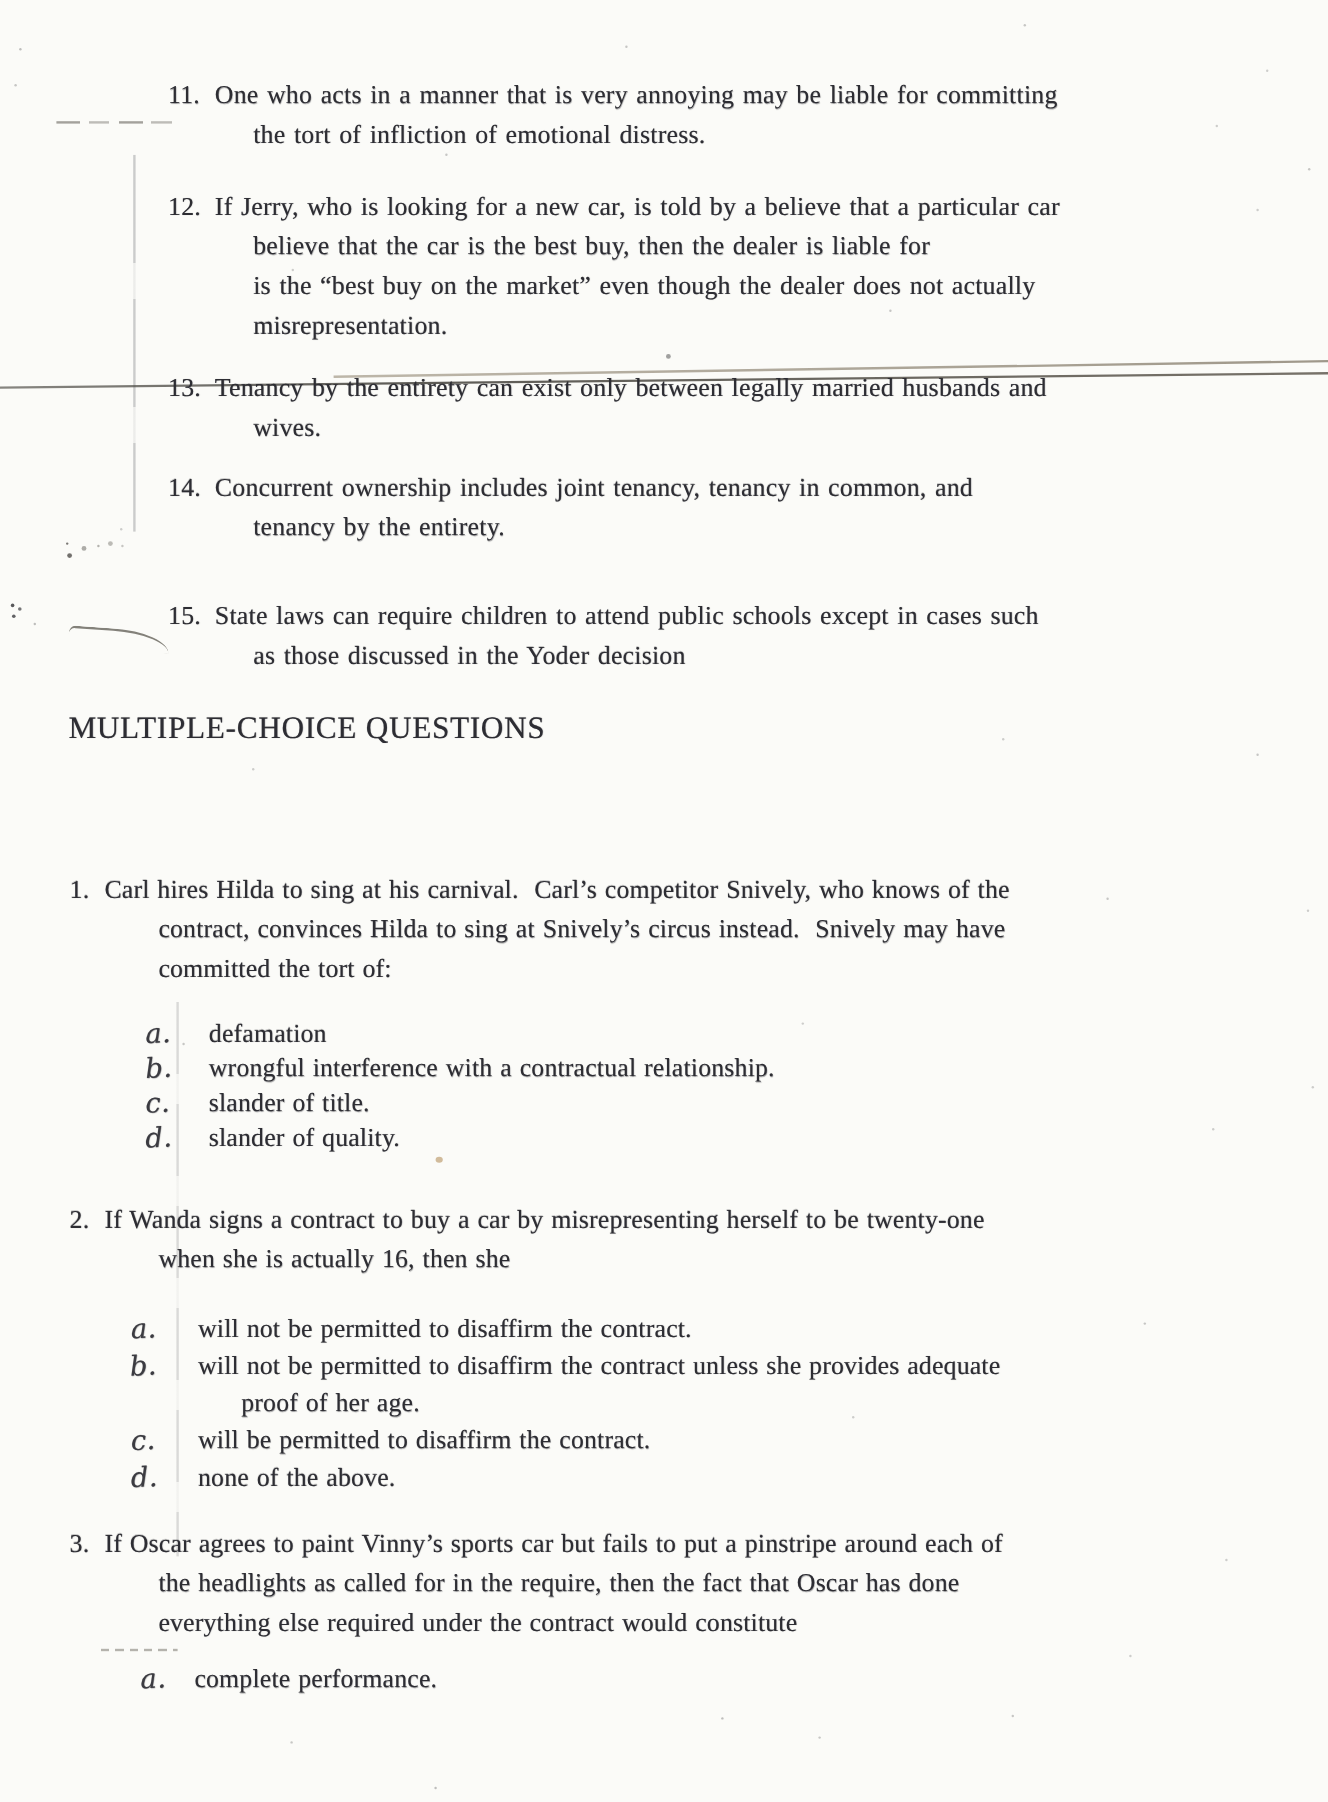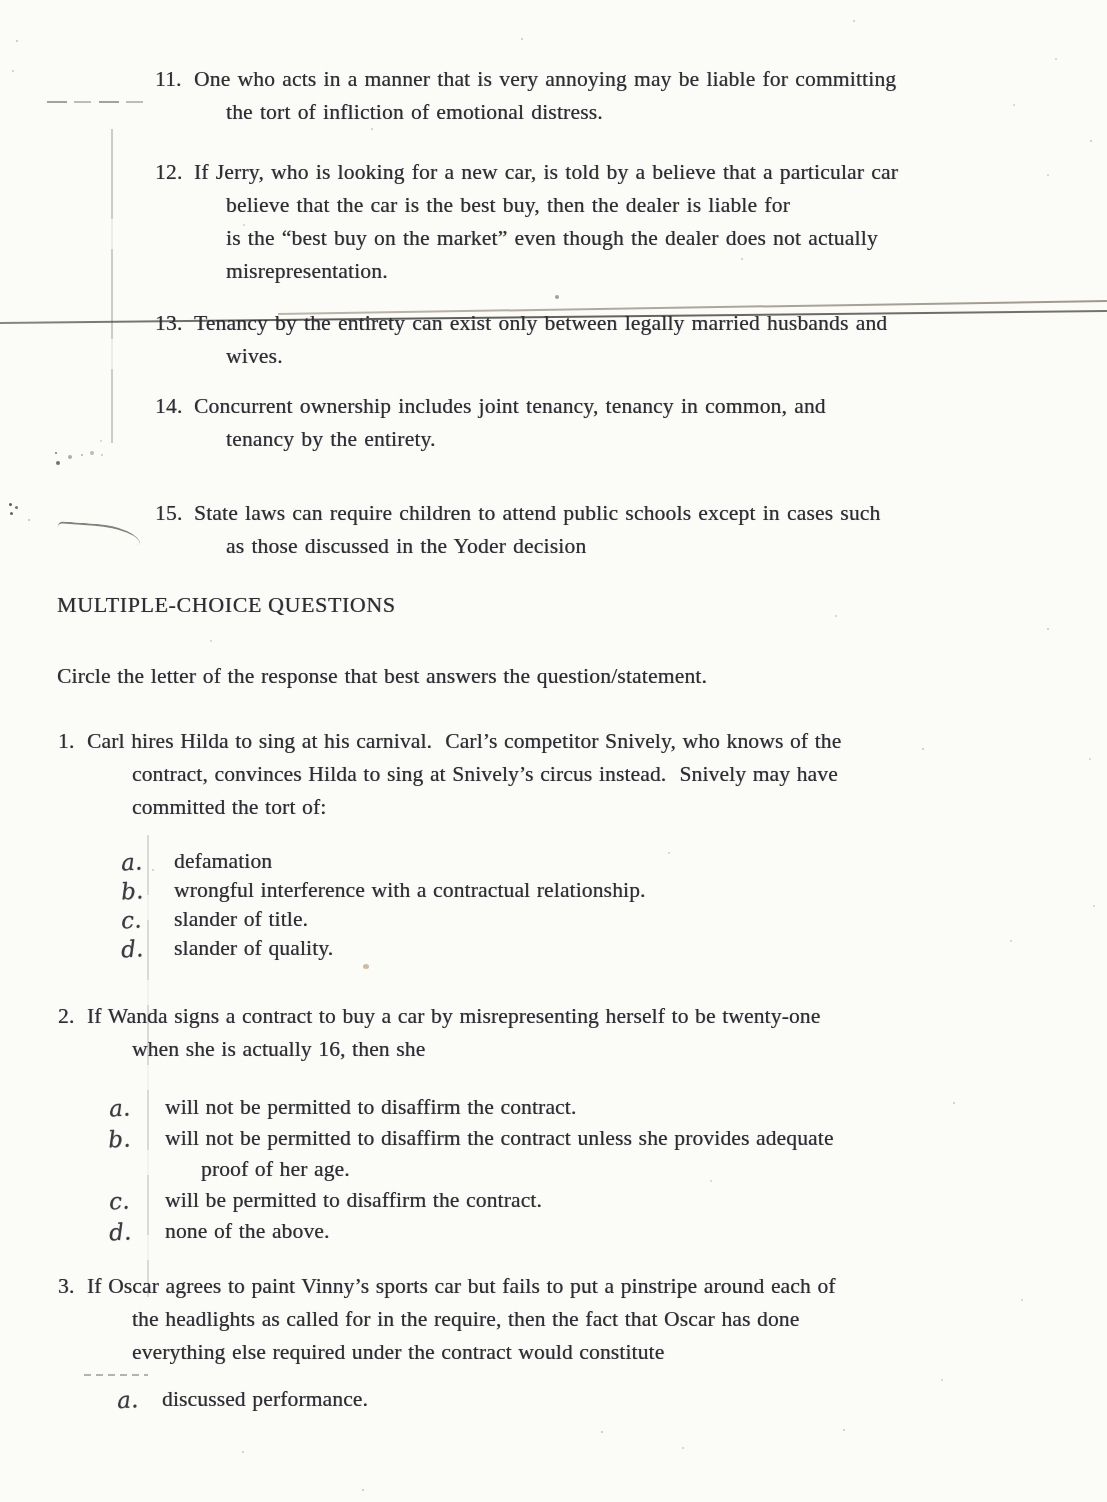--- a/index.html
+++ b/index.html
@@ -8,32 +8,32 @@
     background:#fbfbf8;overflow:hidden;
     font-family:"Liberation Serif","DejaVu Serif",serif;
     color:#2d2d33;
   }
   .scan-text{
     text-shadow:0.4px 0.4px 0.7px rgba(45,45,50,.45),-0.2px -0.2px 0.5px rgba(45,45,50,.22);
   }
   .line{white-space:pre;}
 
   
-  .tf-item{position:absolute;left:155px;display:flex;font-size:21.5px;line-height:33px;
+  .tf-item{position:absolute;left:140px;display:flex;font-size:21.5px;line-height:33px;
            letter-spacing:.2px;word-spacing:1.5px;}
   .tf-item .num{flex:none;width:39px;}
   .tf-line.cont{padding-left:32px;}
   .tf-i0{top:63px}
   .tf-i1{top:156px}
   .tf-i2{top:307px}
   .tf-i3{top:390px}
   .tf-i4{top:497px}
 
   
-  .mc-heading{position:absolute;left:57px;top:592px;font-size:22px;letter-spacing:.6px;}
+  .mc-heading{position:absolute;left:57px;top:592px;font-size:26px;letter-spacing:.6px;}
   .mc-instruction{position:absolute;left:57px;top:664px;font-size:21.5px;
                   letter-spacing:.2px;word-spacing:1px;white-space:pre;}
   .mc-question{position:absolute;left:58px;display:flex;font-size:21.5px;line-height:33px;
                letter-spacing:.15px;word-spacing:1px;}
   .mc-question .num{flex:none;width:29px;}
   .mc-line.cont{padding-left:45px;}
   .mq0{top:725px}
   .mq1{top:1000px}
   .mq2{top:1270px}
 
@@ -149,21 +149,20 @@
       <div class="tf-item tf-i4">
     <span class="num">15.</span>
     <div class="lines">
           <div class="line tf-line">State laws can require children to attend public schools except in cases such</div>
           <div class="line tf-line cont">as those discussed in the Yoder decision</div>
         </div>
   </div>
     </div>
 
   <div class="mc-heading">MULTIPLE-CHOICE QUESTIONS</div>
-  <div class="mc-instruction">Circle the letter of the response that best answers the question/statement.</div>
   <div id="mc-section">
       <div class="mc-question mq0">
     <span class="num">1.</span>
     <div class="lines">
           <div class="line mc-line">Carl hires Hilda to sing at his carnival.  Carl’s competitor Snively, who knows of the</div>
           <div class="line mc-line cont">contract, convinces Hilda to sing at Snively’s circus instead.  Snively may have</div>
           <div class="line mc-line cont">committed the tort of:</div>
         </div>
   </div>
       <div class="mc-options opts0">
@@ -231,19 +230,19 @@
     <div class="lines">
           <div class="line mc-line">If Oscar agrees to paint Vinny’s sports car but fails to put a pinstripe around each of</div>
           <div class="line mc-line cont">the headlights as called for in the require, then the fact that Oscar has done</div>
           <div class="line mc-line cont">everything else required under the contract would constitute</div>
         </div>
   </div>
       <div class="mc-options opts2">
         <div class="mc-option">
     <span class="opt-letter">a.</span>
     <div class="opt-lines">
-            <div class="line opt-line">discussed performance.</div>
+            <div class="line opt-line">complete performance.</div>
           </div>
   </div>
       </div>
     </div>
 
 </div>
 
 </body></html>

